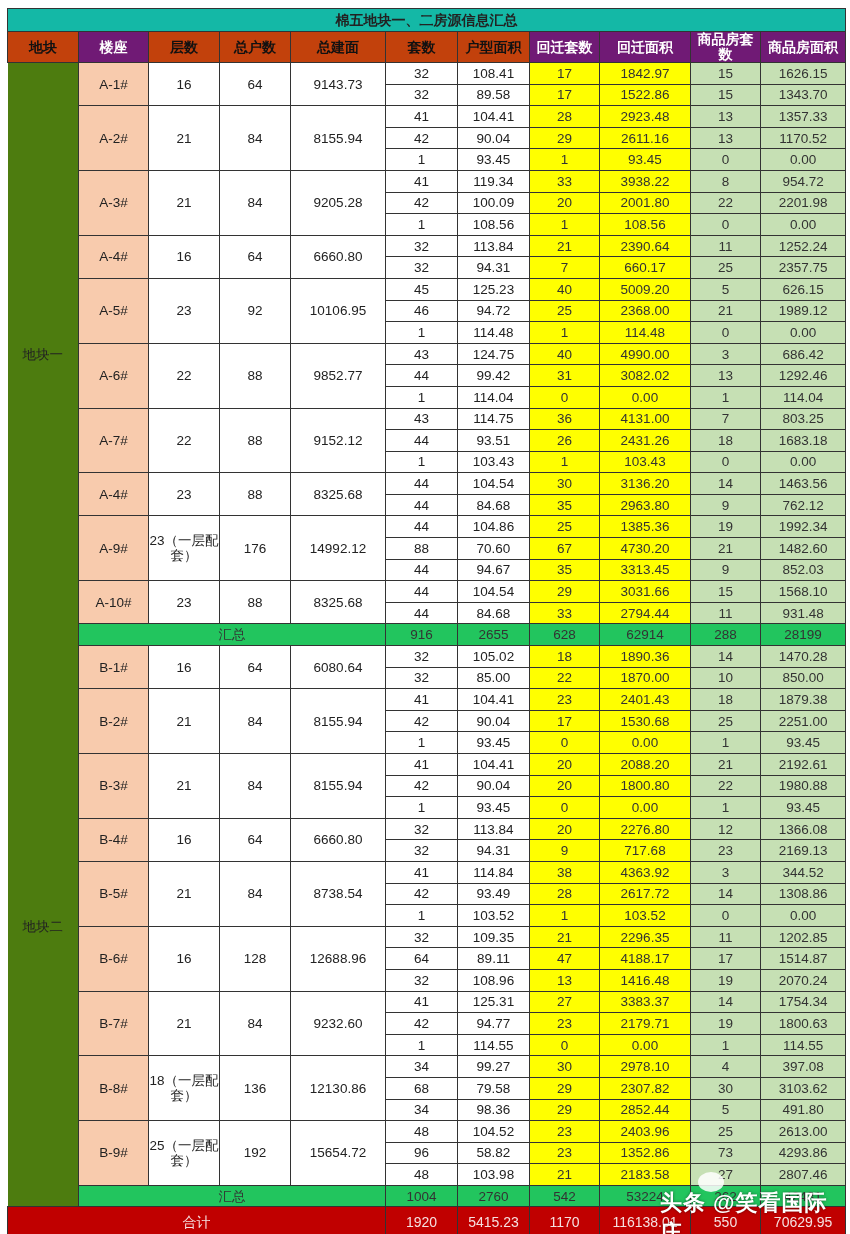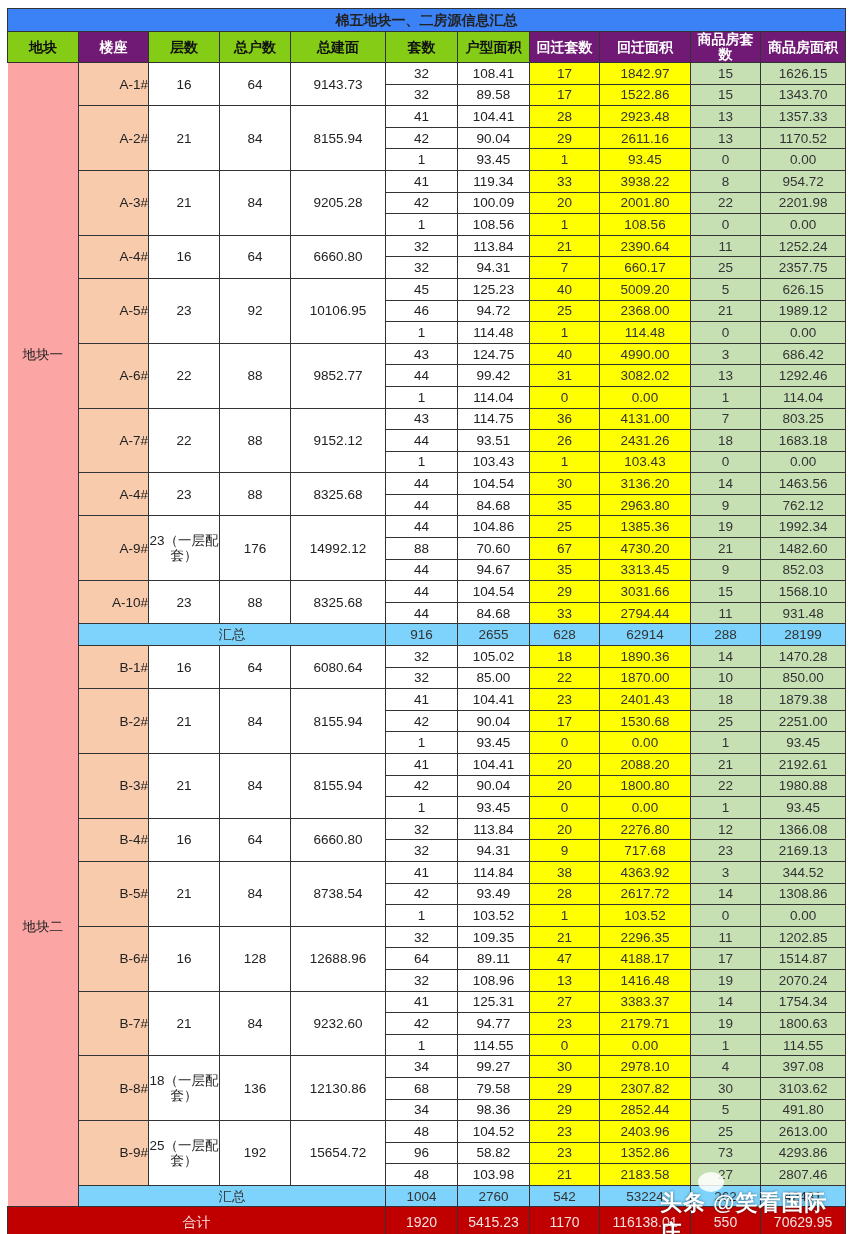--- a/index.html
+++ b/index.html
@@ -2,29 +2,29 @@
 <html><head>
 <meta charset="utf-8">
 <style>
   html, body { margin: 0; padding: 0; background: #ffffff; }
   body { width: 850px; height: 1234px; position: relative; overflow: hidden;
          font-family: "Liberation Sans", "DejaVu Sans", sans-serif; color: #222; }
   table { position: absolute; left: 7px; top: 8px; border-collapse: collapse; table-layout: fixed; width: 838px; }
   td, th { border: 1px solid #333; text-align: center; vertical-align: middle; padding: 0;
            font-size: 13.5px; line-height: 15px; height: 20.6px; }
   th { font-weight: bold; font-size: 14px; height: 24px; }
-  .title { background: #3b82f6; font-weight: bold; text-align: center; height: 22px; font-size: 14px; }
-  .hdr-white { background: #84cc16; color: #111; }
+  .title { background: #14b8a6; font-weight: bold; text-align: center; height: 22px; font-size: 14px; }
+  .hdr-white { background: #c2410c; color: #111; }
   .hdr-red { background: #701a75; color: #ffffff; }
-  .bld { background: #f8cbad; text-align: right; }
+  .bld { background: #f8cbad; }
   .yel { background: #ffff00; color: #333; }
   .grn { background: #c6e0b4; color: #333; }
-  .plot { background: #fca5a5; border-top: none; border-bottom: none; border-left: none; color: #222; }
+  .plot { background: #4d7c0f; border-top: none; border-bottom: none; border-left: none; color: #222; }
   .sub { background: #ffc000; color: #333; }
-  .sub-total-row td { background: #7dd3fc; }
+  .sub-total-row td { background: #22c55e; }
   .grand td { background: #c00000; color: #f5e0e0; font-size: 14px; height: 30px; }
   .wm { position: absolute; left: 660px; top: 1188px; font-size: 22px; font-weight: bold; color: #ffffff;
         text-shadow: 0 0 3px rgba(0,0,0,0.5); letter-spacing: 1px; }
   .wm-icon { position: absolute; left: 698px; top: 1172px; width: 26px; height: 20px; border-radius: 50%;
              background: rgba(255,255,255,0.85); }
 </style>
 </head>
 <body>
 
 <table>

